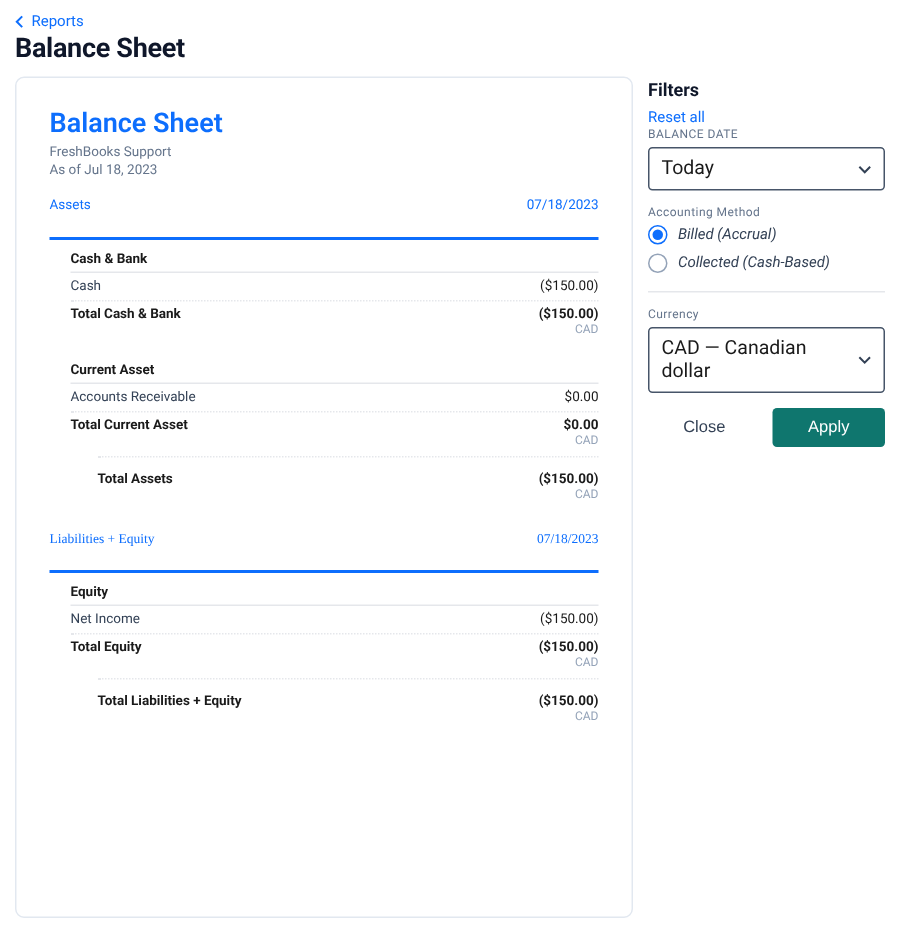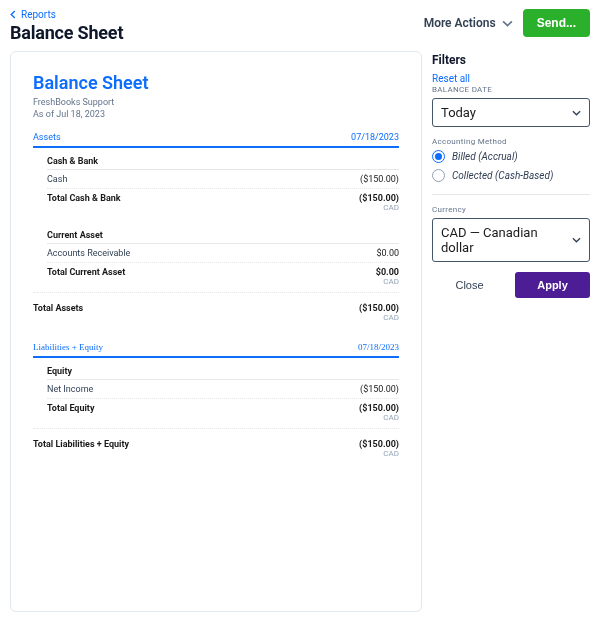--- a/index.html
+++ b/index.html
@@ -10,68 +10,59 @@
 .breadcrumb svg { width: 6px; height: 9px; }
 .page-title { font-size: 18px; font-weight: 700; color: #0f172a; letter-spacing: -0.2px; }
 .header-right { display: flex; align-items: center; gap: 10px; }
 .more-actions { display: flex; align-items: center; gap: 6px; font-size: 12px; font-weight: 600; color: #334155; cursor: pointer; }
 .more-actions svg { width: 11px; height: 7px; }
 .send-btn { background: #2bb02b; color: #fff; border: none; padding: 7px 14px; font-size: 12px; font-weight: 700; border-radius: 4px; cursor: pointer; }
 .main-layout { display: flex; gap: 8px; padding: 4px 10px 10px 10px; height: calc(625px - 50px); }
 .report-card { flex: 1; border: 1px solid #e2e8f0; border-radius: 6px; padding: 20px 22px; overflow-y: auto; background: #fff; }
 .report-title { color: #0d6efd; font-size: 18px; font-weight: 600; margin-bottom: 3px; }
 .report-sub { font-size: 9px; color: #64748b; line-height: 1.35; }
-.section-header { display: flex; justify-content: space-between; color: #0d6efd; font-size: 9px; padding-top: 12px; padding-bottom: 4px; border-bottom: 2px solid #0d6efd; }
+.section-header { display: flex; justify-content: space-between; color: #0d6efd; font-size: 9px; padding-top: 12px; padding-bottom: 16px; border-bottom: 2px solid #0d6efd; }
 .sub-section { padding: 8px 0 0 14px; }
 .sub-head { font-size: 9px; font-weight: 700; color: #1a1a1a; padding-bottom: 3px; border-bottom: 1px solid #e5e7eb; }
 .row { display: flex; justify-content: space-between; font-size: 9px; color: #1a1a1a; padding: 4px 0; border-bottom: 1px dotted #e5e7eb; }
 .row .lbl { color: #334155; }
 .row .val { text-align: right; }
 .total-row { display: flex; justify-content: space-between; font-size: 9px; font-weight: 700; padding: 4px 0 0 0; }
 .total-row .cur { display:block; font-size: 8px; font-weight: 400; color: #94a3b8; text-align: right; }
 .total-row .val { text-align: right; }
-.grand-total { display: flex; justify-content: space-between; font-size: 9px; font-weight: 700; padding: 10px 0 0 0; margin-top: 6px; border-top: 1px dotted #e5e7eb; }
+.grand-total { display: flex; justify-content: space-between; font-size: 9px; font-weight: 700; padding: 10px 0 0 0; margin-top: 6px; border-top: 1px dotted #e5e7eb; margin-left: 32px; }
 .grand-total .cur { display:block; font-size: 8px; font-weight: 400; color: #94a3b8; text-align: right; }
 .filters { width: 160px; padding: 2px 0 0 2px; }
 .filters-title { font-size: 12px; font-weight: 700; color: #0f172a; margin-bottom: 6px; }
 .reset { color: #0d6efd; font-size: 10px; cursor: pointer; display: block; margin-bottom: 1px; }
 .filter-label { font-size: 8px; color: #64748b; letter-spacing: .3px; text-transform: uppercase; margin-bottom: 4px; display: block; }
 .select { width: 100%; border: 1px solid #475569; border-radius: 3px; padding: 6px 8px; font-size: 13px; background: #fff; display: flex; justify-content: space-between; align-items: center; cursor: pointer; margin-bottom: 10px; }
 .select svg { width: 9px; height: 6px; }
 .radio-group { display: flex; flex-direction: column; gap: 6px; margin-bottom: 12px; }
 .radio-opt { display: flex; align-items: center; gap: 7px; font-size: 10px; color: #334155; cursor: pointer; font-style: italic; }
 .radio { width: 13px; height: 13px; border-radius: 50%; border: 1.5px solid #94a3b8; display: inline-flex; align-items: center; justify-content: center; flex-shrink: 0; }
 .radio.sel { border-color: #0d6efd; }
 .radio.sel::after { content: ""; width: 7px; height: 7px; border-radius: 50%; background: #0d6efd; }
 .divider { border: none; border-top: 1px solid #e5e7eb; margin: 8px 0 10px 0; }
 .filter-actions { display: flex; gap: 8px; margin-top: 6px; }
 .close-btn { flex: 1; background: #fff; border: none; font-size: 11px; color: #334155; cursor: pointer; padding: 7px 0; }
-.apply-btn { flex: 1; background: #4c1d95; border: none; color: #fff; font-size: 11px; font-weight: 700; border-radius: 3px; cursor: pointer; padding: 7px 0; }
+.apply-btn { flex: 1; background: #0f766e; border: none; color: #fff; font-size: 11px; font-weight: 400; border-radius: 3px; cursor: pointer; padding: 7px 0; }
 </style>
 </head>
 <body>
 
 <div class="header">
   <div class="header-left">
     <div class="breadcrumb">
       <svg viewBox="0 0 6 10">
           <path d="M5 1 L1 5 L5 9" stroke="#0d6efd" stroke-width="1.5" fill="none"></path>
         </svg>
       <span>Reports</span>
     </div>
     <h1 class="page-title">Balance Sheet</h1>
-  </div>
-  <div class="header-right">
-    <div class="more-actions">
-      <span>More Actions</span>
-      <svg viewBox="0 0 10 6">
-          <path d="M1 1 L5 5 L9 1" stroke="#64748b" stroke-width="1.5" fill="none"></path>
-        </svg>
-    </div>
-    <button class="send-btn">Send...</button>
   </div>
 </div>
 
 <div class="main-layout">
   <div class="report-card">
     <h2 class="report-title">Balance Sheet</h2>
     <div class="report-sub">FreshBooks Support</div>
     <div class="report-sub">As of Jul 18, 2023</div>
 
     <div class="section-header">

